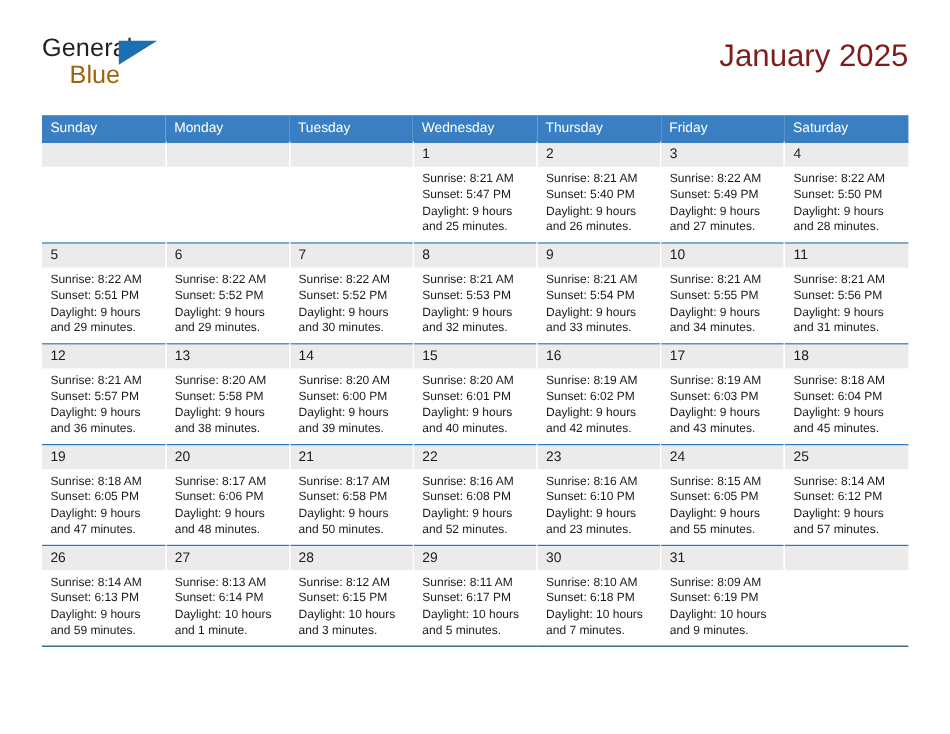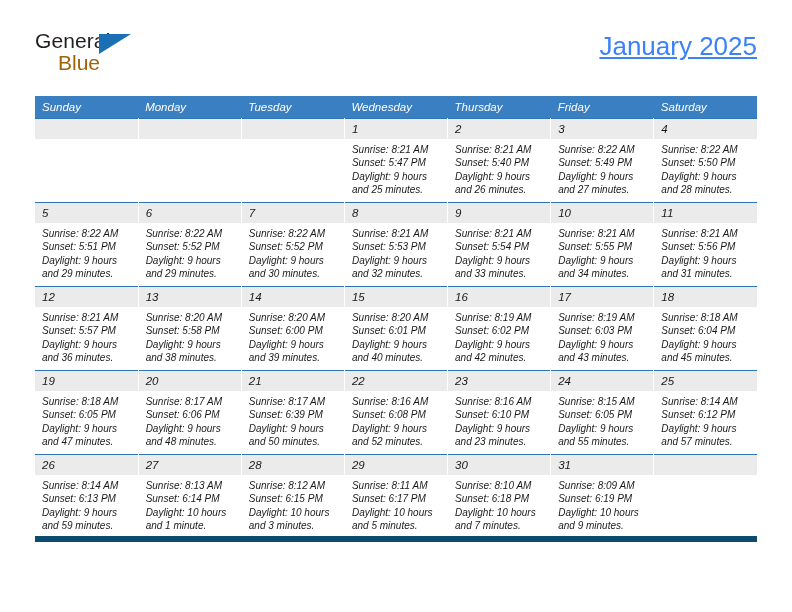--- a/index.html
+++ b/index.html
@@ -57,37 +57,35 @@
     border-left: 32px solid #1b6fb5;
     border-bottom: 20px solid transparent;
   }
   .titles {
     text-align: right;
     padding-top: 2px;
   }
   .cal-title {
     font-size: 26px;
     font-weight: normal;
-    color: #3b82f6;
+    color: #7f1d1d;
     line-height: 1.15;
     margin: 0;
-    text-decoration: underline;
   }
   .cal-sub {
     font-size: 14.5px;
     color: #1a1a1a;
     margin-top: 9px;
   }
 
   
   .cal-wrap {
     padding: 0 35px;
     margin-top: 14px;
     box-sizing: border-box;
-    font-style: italic;
   }
   table.cal {
     width: 722px;
     border-collapse: collapse;
     table-layout: fixed;
   }
   table.cal th {
     background: #3a7fc1;
     color: #ffffff;
     font-size: 11.5px;
@@ -99,21 +97,21 @@
   }
   table.cal td {
     vertical-align: top;
     padding: 0;
     border-top: 1px solid #2e75b6;
     border-right: 1px solid #ffffff;
     height: 84px;
     box-sizing: border-box;
   }
   table.cal td:last-child { border-right: none; }
-  table.cal tr.week:last-child td { border-bottom: 6px solid #0c4a6e; }
+  table.cal tr.week:last-child td { border-bottom: 1px solid #0c4a6e; }
 
   .daynum {
     background: #ebebeb;
     font-size: 11.5px;
     color: #1a1a1a;
     padding: 4px 0 4px 7px;
     height: 12px;
     line-height: 12px;
   }
   .daynum.empty { color: transparent; }
@@ -354,21 +352,21 @@
                 <div>Sunrise: 8:17 AM</div>
                 <div>Sunset: 6:06 PM</div>
                 <div>Daylight: 9 hours</div>
                 <div>and 48 minutes.</div>
               </div>
             </td>
             <td>
               <div class="daynum">21</div>
               <div class="details">
                 <div>Sunrise: 8:17 AM</div>
-                <div>Sunset: 6:39 PM</div>
+                <div>Sunset: 6:58 PM</div>
                 <div>Daylight: 9 hours</div>
                 <div>and 50 minutes.</div>
               </div>
             </td>
             <td>
               <div class="daynum">22</div>
               <div class="details">
                 <div>Sunrise: 8:16 AM</div>
                 <div>Sunset: 6:08 PM</div>
                 <div>Daylight: 9 hours</div>

